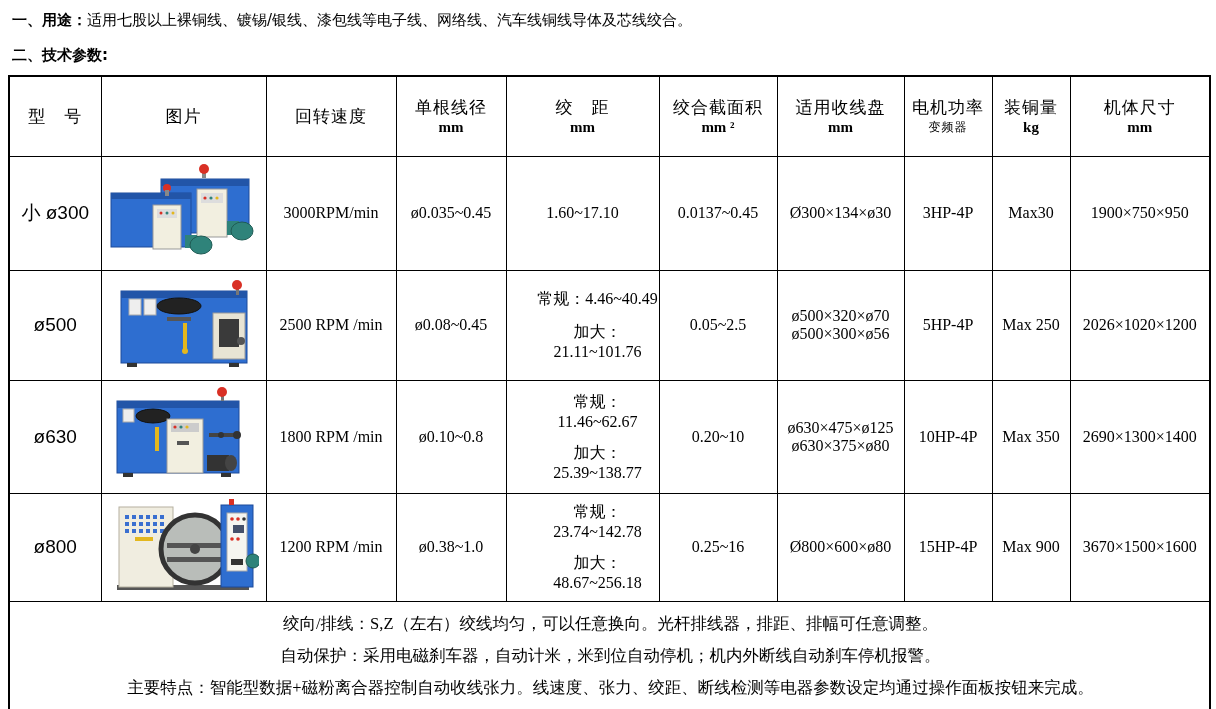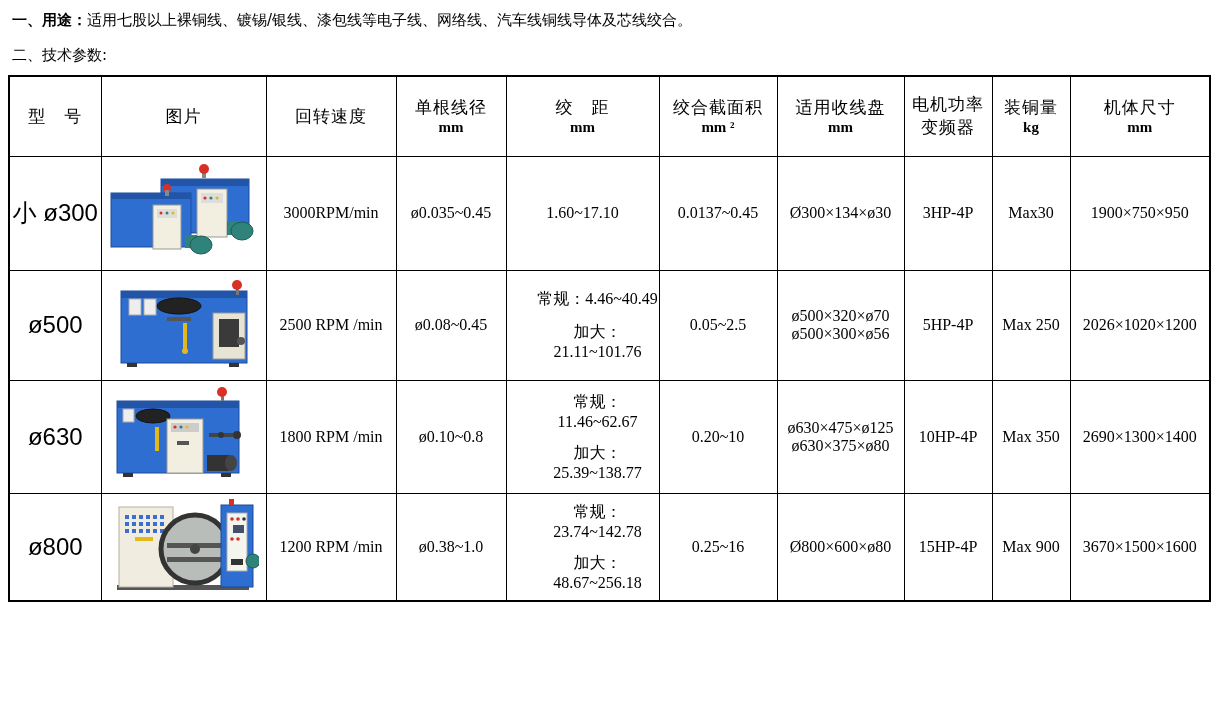--- a/index.html
+++ b/index.html
@@ -4,40 +4,40 @@
 <style>
   html,body{margin:0;padding:0;background:#fff;}
   body{
     width:1216px;height:709px;overflow:hidden;position:relative;
     font-family:"Liberation Serif","DejaVu Serif",serif;
     color:#000;
   }
   .intro{margin:10px 0 0 12px;font-size:15px;line-height:20px;
     font-family:"DejaVu Sans","Liberation Sans",sans-serif;}
   .intro .lbl{font-weight:bold;}
-  .intro-line2{margin:16px 0 0 12px;font-size:15px;font-weight:normal;
+  .intro-line2{margin:16px 0 0 12px;font-size:15px;font-weight:bold;
     font-family:"DejaVu Sans","Liberation Sans",sans-serif;}
   table.spec{
     border-collapse:collapse;table-layout:fixed;
     margin:10px 0 0 8px;width:1201px;
     border:2px solid #000;
   }
   table.spec td,table.spec th{
     border:1px solid #000;padding:0;vertical-align:middle;text-align:center;
     font-weight:normal;overflow:hidden;
   }
   tr.hdr{height:80px;}
   tr.r1{height:114px;} tr.r2{height:110px;} tr.r3{height:113px;} tr.r4{height:108px;}
   tr.notes-row{height:109px;}
   th .hwrap{display:flex;flex-direction:column;justify-content:center;height:76px;}
   th .htitle{font-size:17px;letter-spacing:1px;}
   th .hunit{font-size:15px;font-weight:bold;}
-  th.cjk-unit .hunit{font-weight:normal;font-size:17px;letter-spacing:1px;}
+  th.cjk-unit .hunit{font-weight:normal;font-size:12px;letter-spacing:1px;}
   td.model{font-family:"Liberation Sans","DejaVu Sans",sans-serif;
-    font-weight:bold;font-size:24px;}
+    font-weight:bold;font-size:19px;}
   td.val{font-size:16px;font-family:Liberation Serif, serif;}
   td.lay{text-align:left;}
   .lay-lines{display:flex;flex-direction:column;gap:12px;padding-left:13px;margin-left:17px;}
   .lay-lines .line{font-size:16px;}
   .two-lines{display:flex;flex-direction:column;gap:0;}
   .photo-cell{vertical-align:middle;}
   .machine{display:block;margin:0 auto;}
   td.notes-cell{text-align:left;vertical-align:middle;}
   .notes-wrap{padding:6px 10px 6px 12px;display:flex;flex-direction:column;gap:11px;}
   .note-line{font-size:16.5px;line-height:21px;}
@@ -285,14 +285,23 @@
         <div class="line">加大：48.67~256.18</div>
       </div>
     </td>
     <td class="val">0.25~16</td>
     <td class="val">Ø800×600×ø80</td>
     <td class="val">15HP-4P</td>
     <td class="val">Max 900</td>
     <td class="val">3670×1500×1600</td>
   </tr>
 
+  <tr class="notes-row">
+    <td class="notes-cell" colspan="10">
+      <div class="notes-wrap">
+        <div class="note-line">绞向/排线：S,Z（左右）绞线均匀，可以任意换向。光杆排线器，排距、排幅可任意调整。</div>
+        <div class="note-line">自动保护：采用电磁刹车器，自动计米，米到位自动停机；机内外断线自动刹车停机报警。</div>
+        <div class="note-line">主要特点：智能型数据+磁粉离合器控制自动收线张力。线速度、张力、绞距、断线检测等电器参数设定均通过操作面板按钮来完成。</div>
+      </div>
+    </td>
+  </tr>
 </tbody>
   </table>
 
 </body></html>

